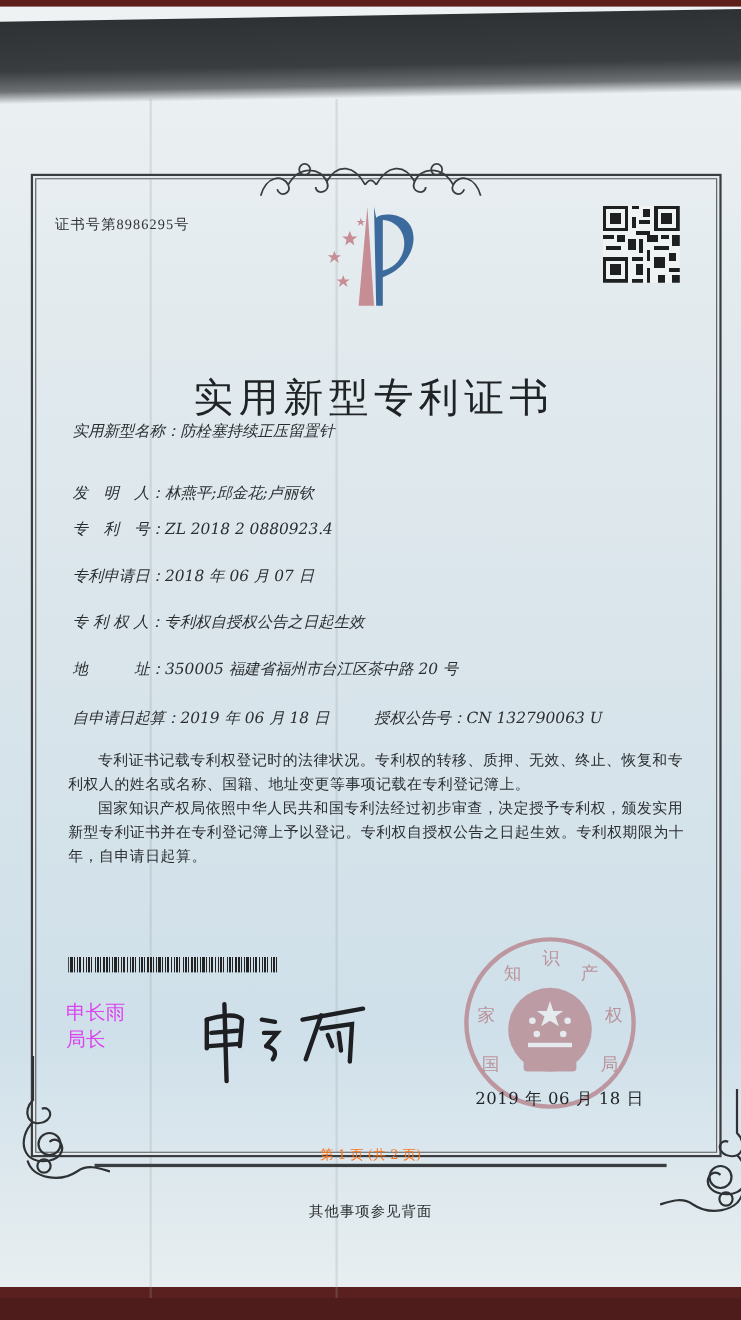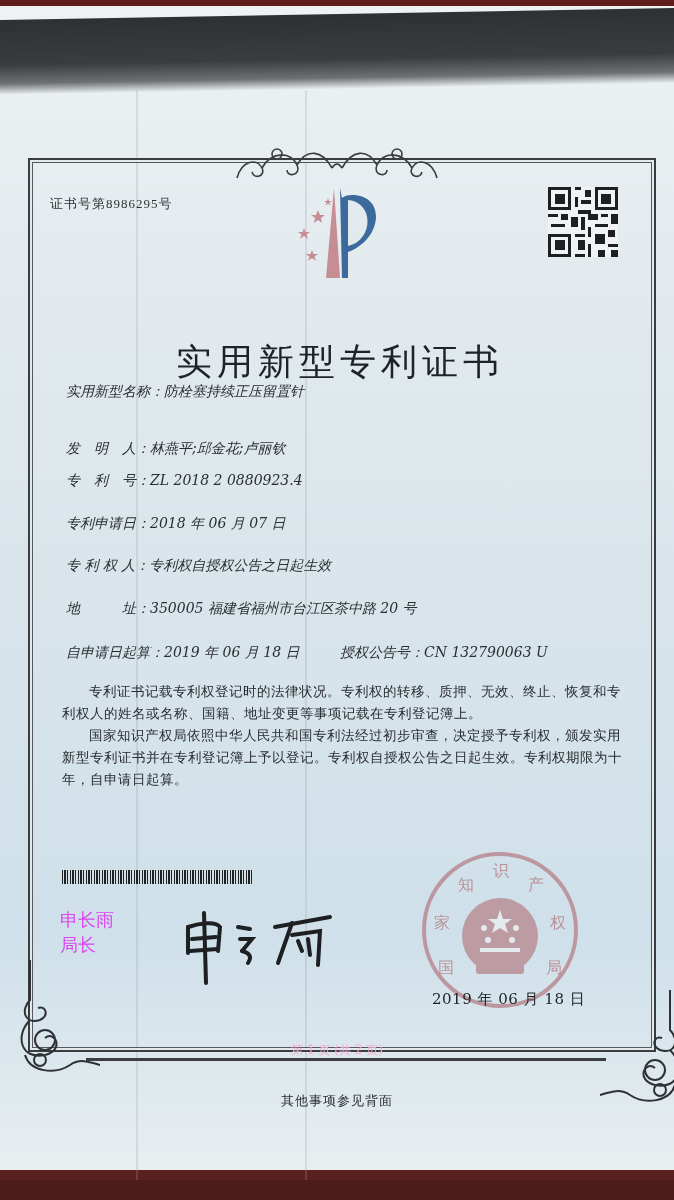--- a/index.html
+++ b/index.html
@@ -21,21 +21,21 @@
   .field{position:absolute;left:66px;font-size:14px;color:#2a2e31;white-space:nowrap;font-style:italic;}
   .field .lbl{display:inline-block;}
   .field .val{display:inline-block;}
   .para{position:absolute;left:62px;width:560px;font-size:13.5px;line-height:22px;color:#2a2e31;letter-spacing:.5px;}
   .para p{margin:0;text-indent:2em;}
   .barcode{position:absolute;left:62px;top:870px;width:190px;height:14px;background:repeating-linear-gradient(90deg,#222 0 1px,transparent 1px 2px,#222 2px 4px,transparent 4px 5px,#222 5px 6px,transparent 6px 8px);}
   .director{position:absolute;left:60px;font-size:18px;color:#d946ef;font-family:Liberation Serif, serif;}
   .signature{position:absolute;left:180px;top:905px;width:170px;height:80px;}
   .seal{position:absolute;left:418px;top:848px;width:165px;height:165px;}
   .seal-date{position:absolute;left:432px;top:990px;font-size:15px;color:#1e2225;letter-spacing:.5px;}
-  .page-no{position:absolute;left:0;top:1042px;width:674px;text-align:center;font-size:12px;color:#f9a8d4;padding-left:-20px;}
+  .page-no{position:absolute;left:0;top:1042px;width:674px;text-align:center;font-size:12px;color:#f97316;padding-left:-20px;}
   .bottom-rule{position:absolute;left:86px;top:1058px;width:520px;height:3px;background:#3b3e41;}
   .other{position:absolute;left:0;top:1092px;width:674px;text-align:center;font-size:13px;color:#2a2e31;letter-spacing:1px;}
 </style>
 </head>
 <body>
 
 <div class="top-dark"></div>
 <div class="paper"></div>
 <div class="top-shadow"></div>
 <div class="fold" style="left:136px"></div>

